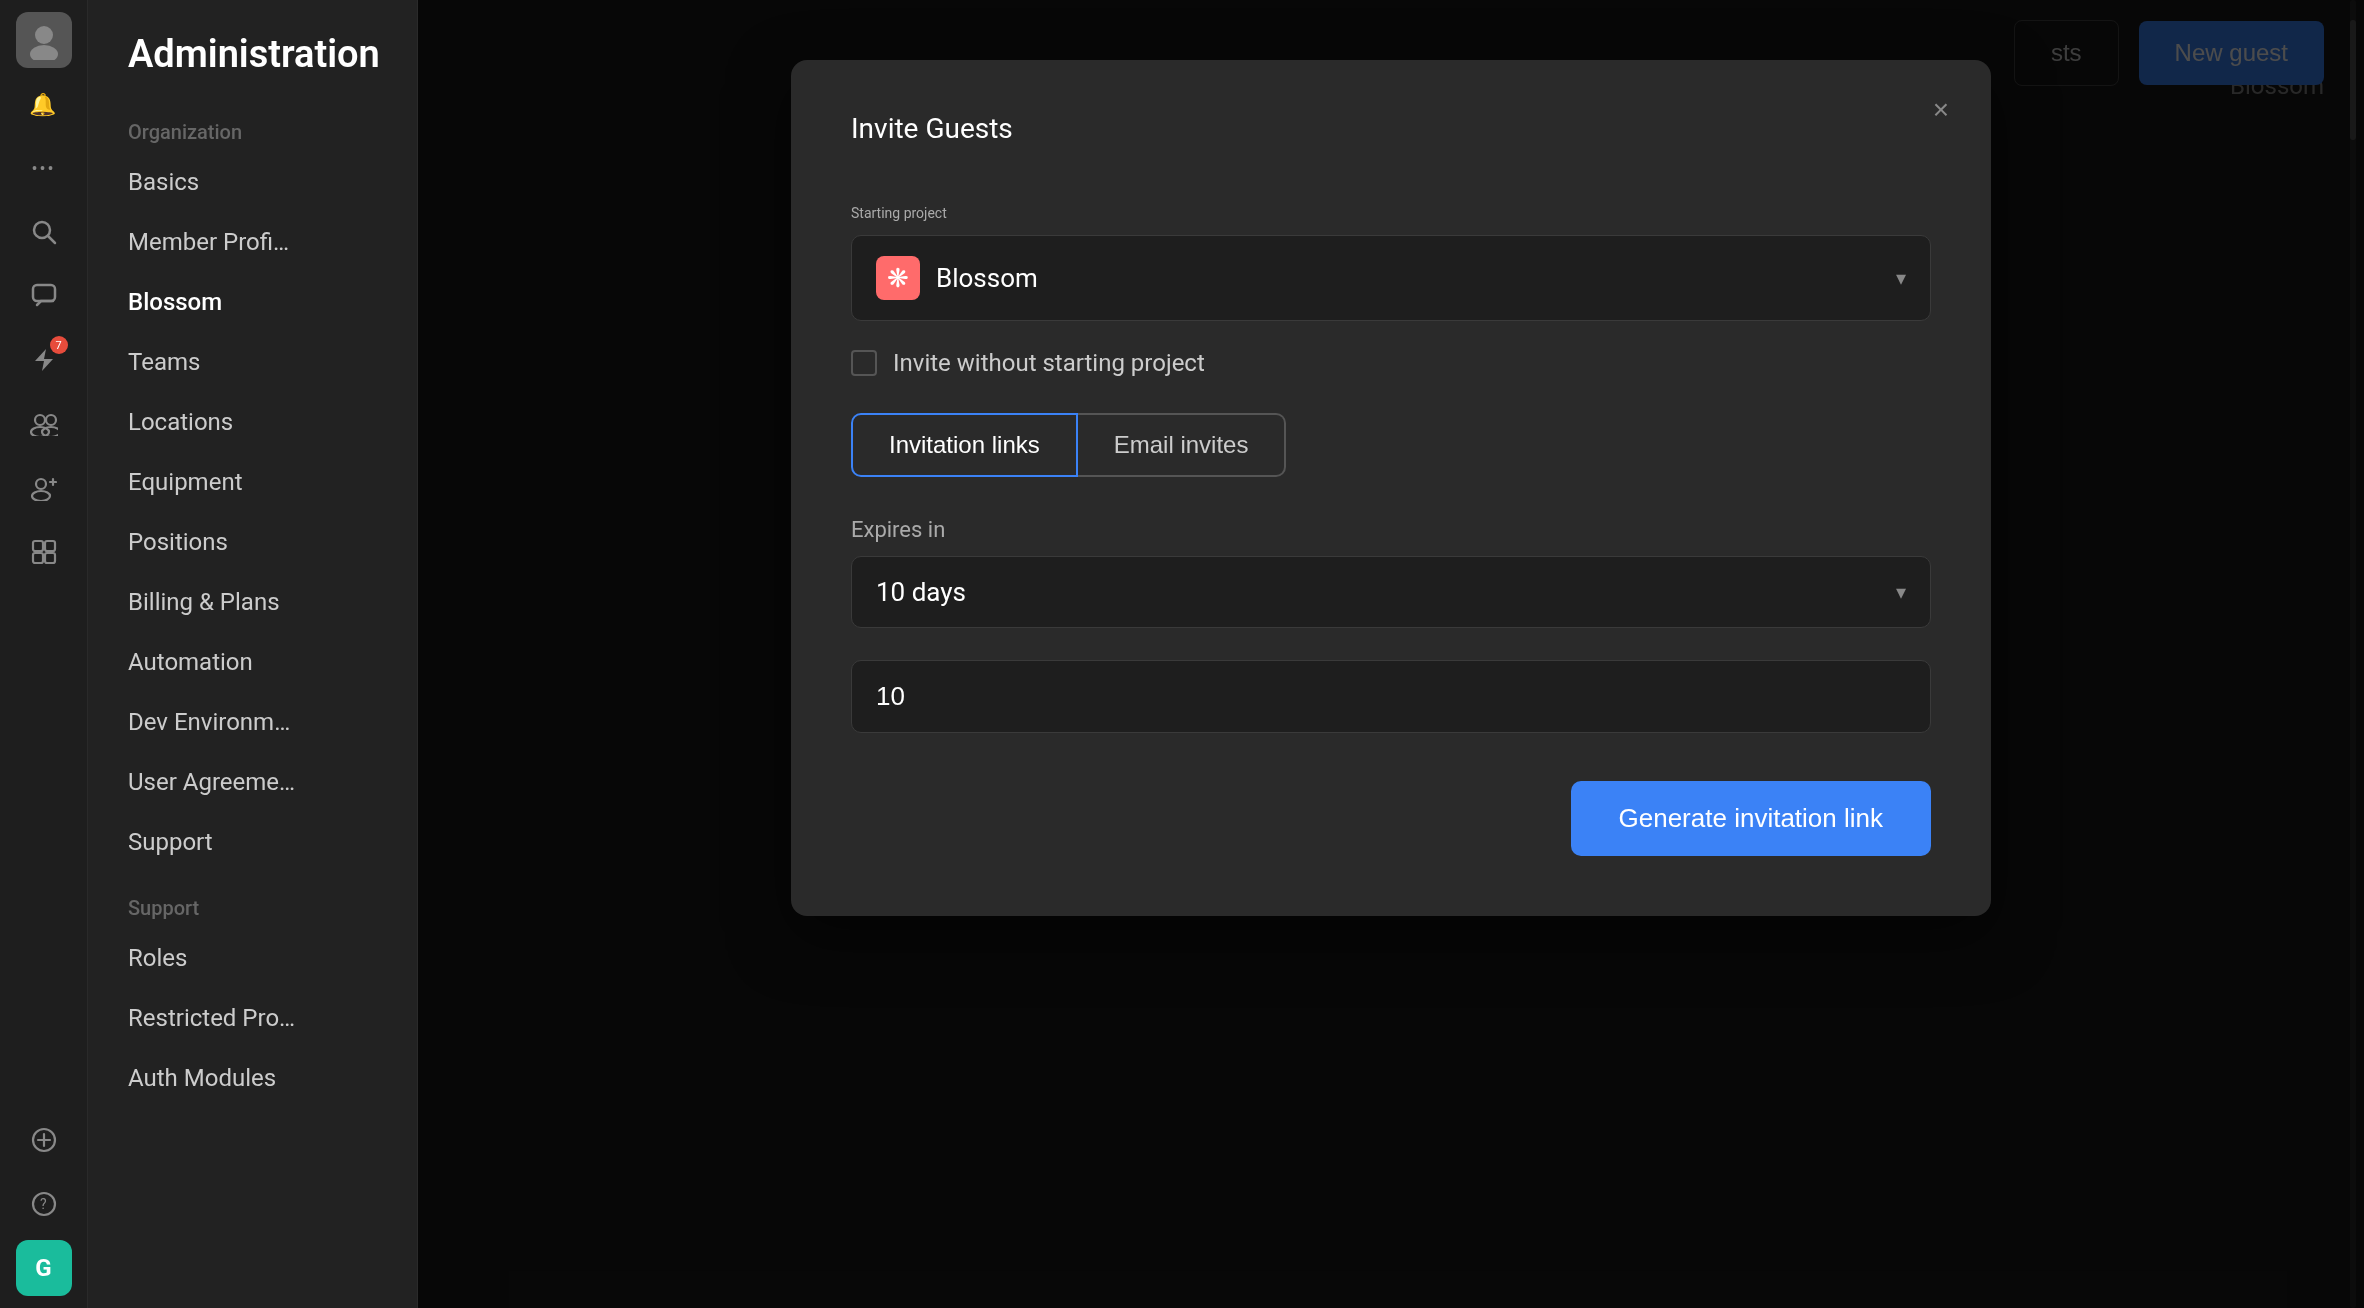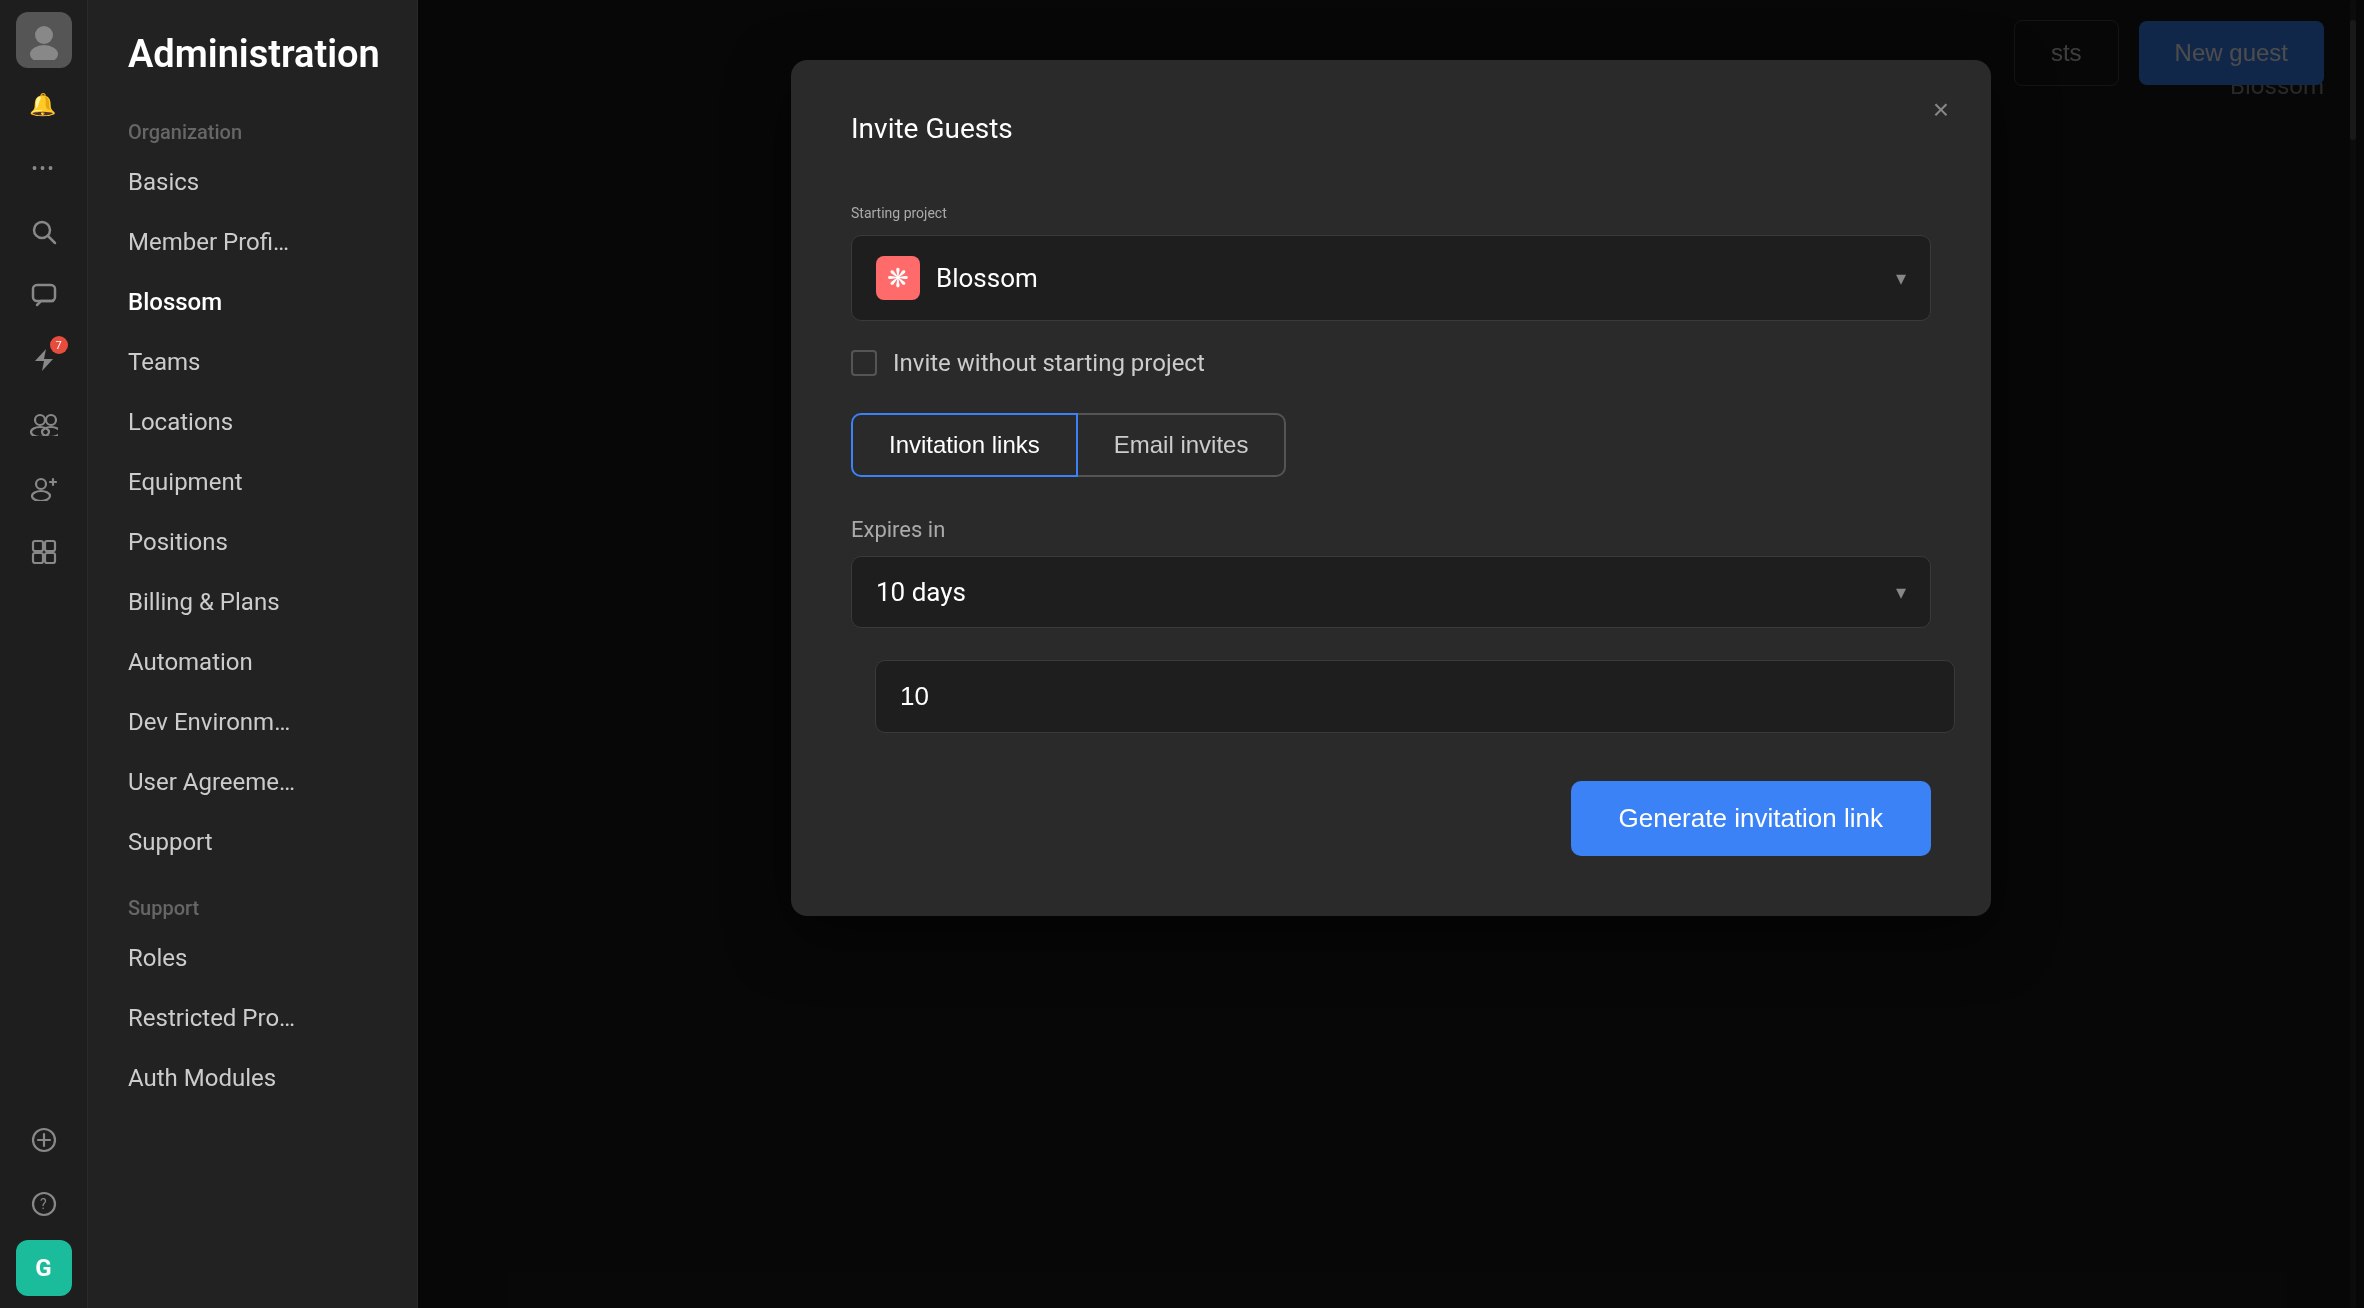--- a/index.html
+++ b/index.html
@@ -346,21 +346,20 @@
 
     .field-input {
       width: 100%;
       background: #1e1e1e;
       border: 1px solid #3a3a3a;
       border-radius: 10px;
       padding: 20px 24px;
       font-size: 26px;
       color: #fff;
       outline: none;
-      margin-left: 24px;
     }
 
     
     .modal-footer {
       display: flex;
       justify-content: flex-end;
       margin-top: 48px;
     }
 
     .generate-btn {

